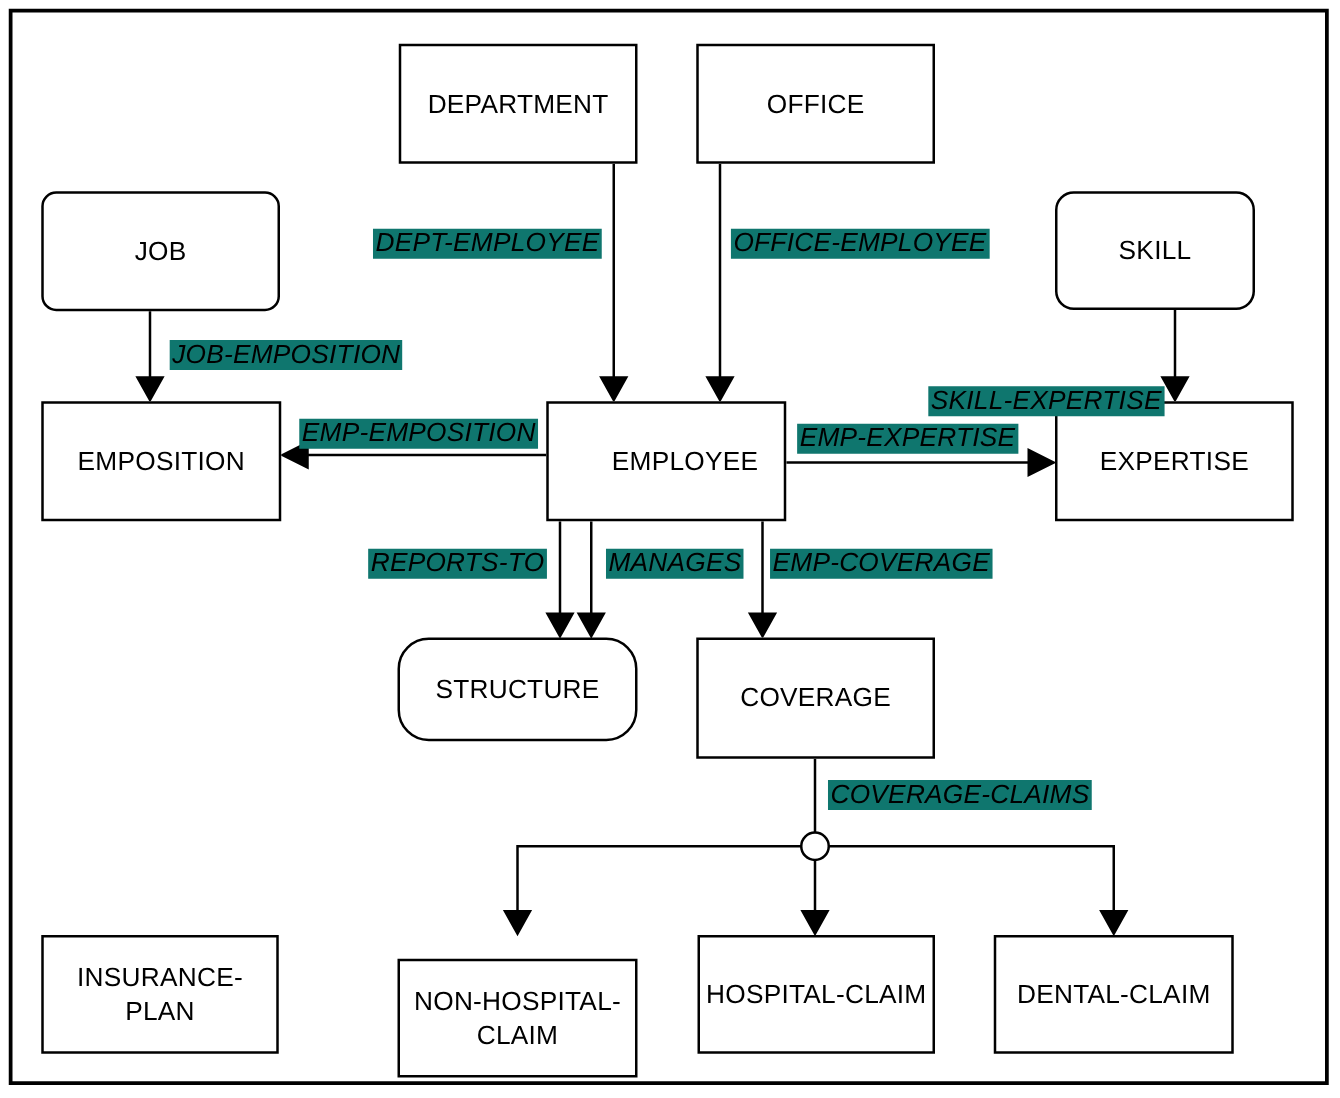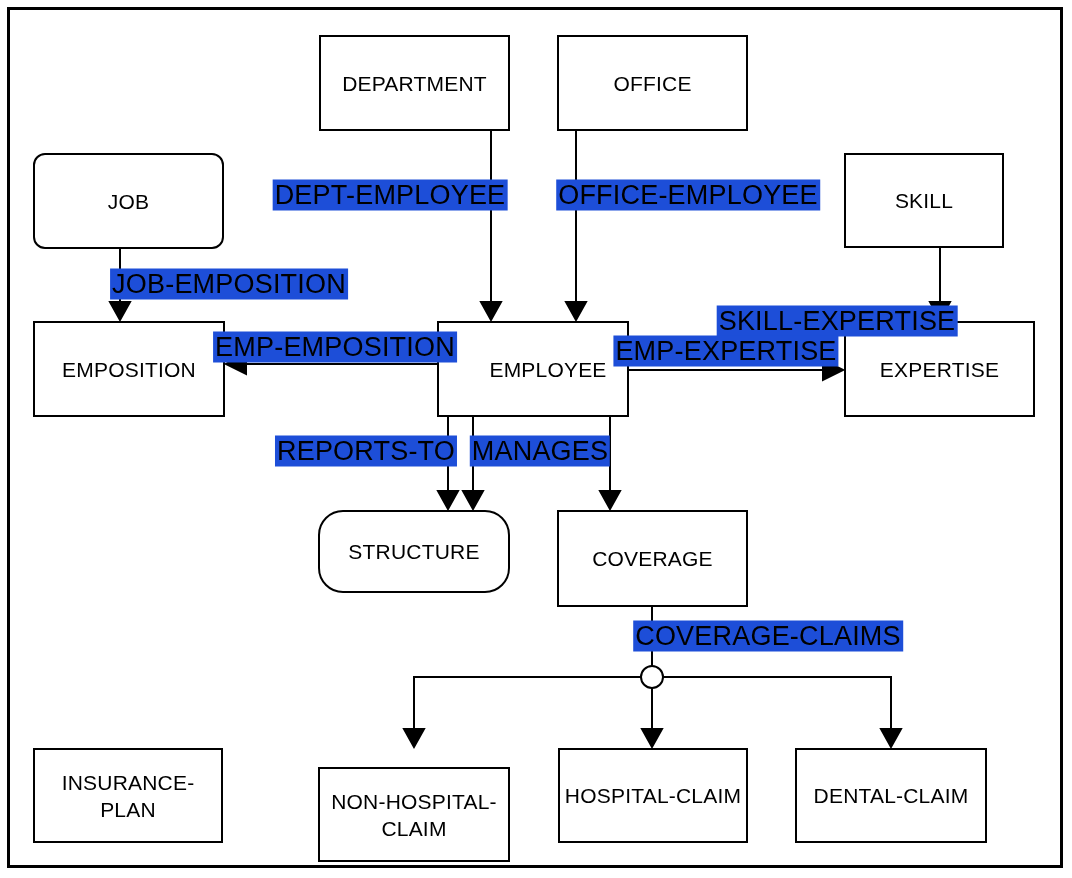--- a/index.html
+++ b/index.html
@@ -44,31 +44,32 @@
     font-size: 21px;
     line-height: 27px;
     letter-spacing: 0.2px;
   }
   .entity-label {
     white-space: pre-line;
   }
   .rel {
     position: absolute;
     transform: translate(-50%, -50%);
-    font-size: 27px;
+    font-size: 21px;
     white-space: nowrap;
     letter-spacing: 0.2px;
-    background: #1d4ed8;
+    background: #0f766e;
     padding: 0 2px;
+    font-style: italic;
   }
   
   .e-department        { left: 319px; top: 35px;  width: 191px; height: 96px; }
   .e-office            { left: 557px; top: 35px;  width: 191px; height: 96px; }
   .e-job               { left: 33px;  top: 153px; width: 191px; height: 96px; border-radius: 12px; }
-  .e-skill             { left: 844px; top: 153px; width: 160px; height: 95px; }
+  .e-skill             { left: 844px; top: 153px; width: 160px; height: 95px; border-radius: 15px; }
   .e-emposition        { left: 33px;  top: 321px; width: 192px; height: 96px; }
   .e-employee          { left: 437px; top: 321px; width: 192px; height: 96px; padding-left: 30px; }
   .e-expertise         { left: 844px; top: 321px; width: 191px; height: 96px; justify-content: center; }
   .e-structure         { left: 318px; top: 510px; width: 192px; height: 83px; border-radius: 25px; }
   .e-coverage          { left: 557px; top: 510px; width: 191px; height: 97px; }
   .e-insurance-plan    { left: 33px;  top: 748px; width: 190px; height: 95px; }
   .e-non-hospital-claim{ left: 318px; top: 748px; width: 192px; height: 95px; margin-top: 19px; }
   .e-hospital-claim    { left: 558px; top: 748px; width: 190px; height: 95px; }
   .e-dental-claim      { left: 795px; top: 748px; width: 192px; height: 95px; }
   
@@ -174,15 +175,16 @@
   </div>
 
   <div class="rel l-dept-employee">DEPT-EMPLOYEE</div>
   <div class="rel l-office-employee">OFFICE-EMPLOYEE</div>
   <div class="rel l-job-emposition">JOB-EMPOSITION</div>
   <div class="rel l-skill-expertise">SKILL-EXPERTISE</div>
   <div class="rel l-emp-emposition">EMP-EMPOSITION</div>
   <div class="rel l-emp-expertise">EMP-EXPERTISE</div>
   <div class="rel l-reports-to">REPORTS-TO</div>
   <div class="rel l-manages">MANAGES</div>
+  <div class="rel l-emp-coverage">EMP-COVERAGE</div>
   <div class="rel l-coverage-claims">COVERAGE-CLAIMS</div>
 
 </div>
 
 </body></html>

